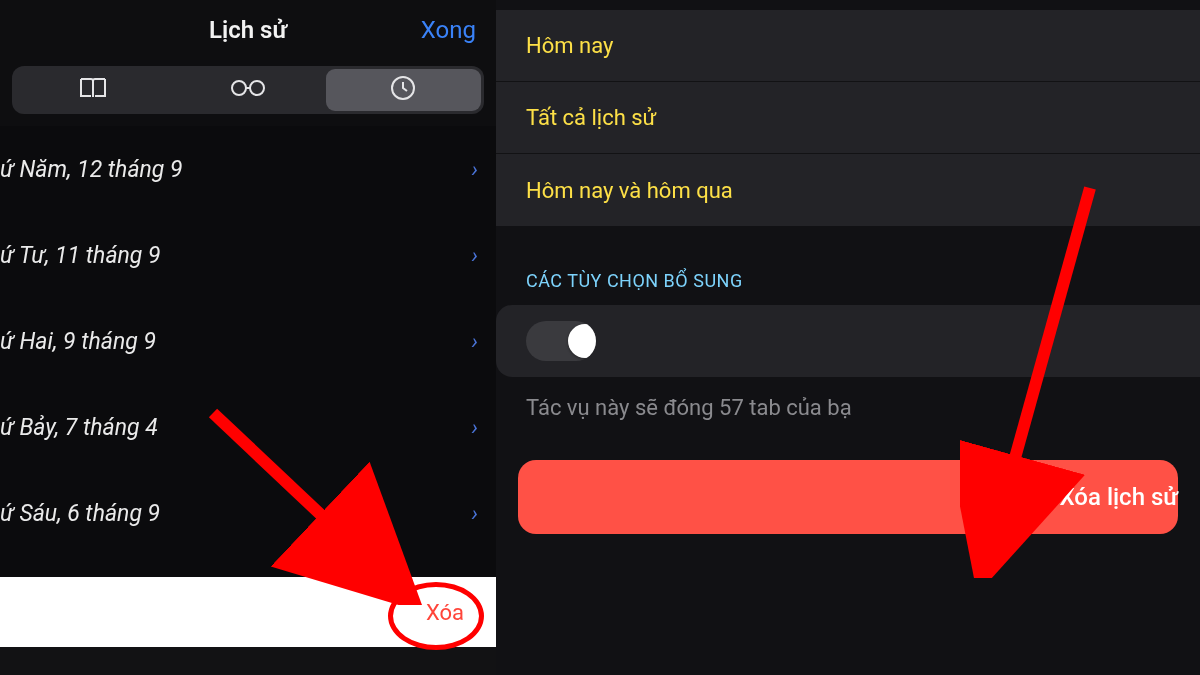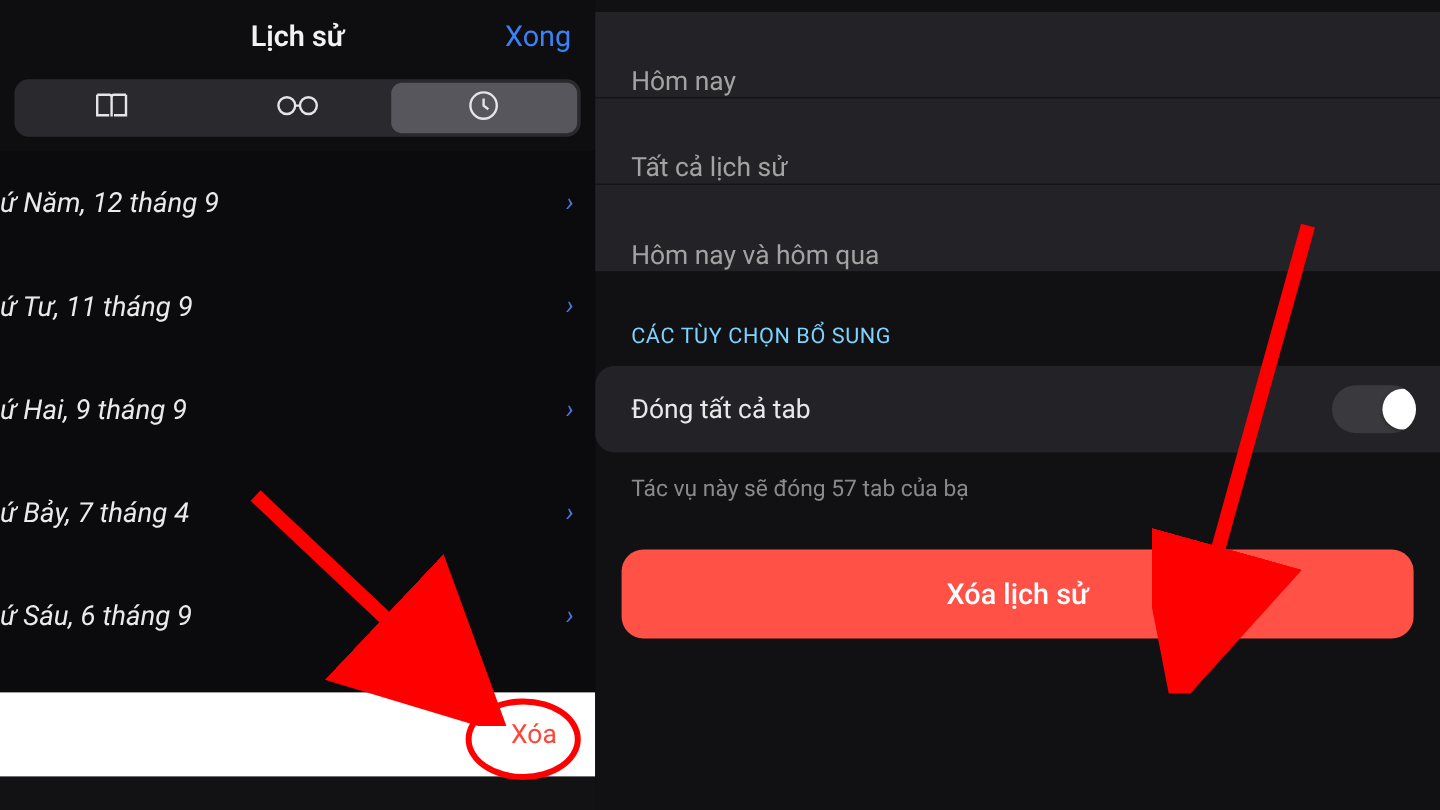--- a/index.html
+++ b/index.html
@@ -111,23 +111,23 @@
   }
   
   .opt-group {
     background: #232327;
     border-radius: 0;
     margin: 0 0 0 0;
   }
   .opt-item {
     height: 72px;
     display: flex;
-    align-items: flex-end;
+    align-items: center;
     padding-left: 30px;
-    color: #a3a3a3;
+    color: #fde047;
     font-size: 22px;
     border-bottom: 1px solid #121214;
   }
   .opt-item:last-child { border-bottom: none; border-bottom-left-radius: 16px; }
   .section-label {
     color: #7dd3fc;
     font-size: 18px;
     letter-spacing: 0.5px;
     padding: 44px 0 14px 30px;
   }
@@ -154,32 +154,32 @@
     height: 34px;
     background: #fff;
     border-radius: 50%;
     position: absolute;
     top: 3px;
     right: -6px;
     box-shadow: 0 1px 3px rgba(0,0,0,.4);
   }
   .hint {
     color: #8a8a8e;
-    font-size: 19px;
+    font-size: 22px;
     padding: 18px 0 0 30px;
   }
   .destructive {
     margin: 40px 22px 0 22px;
     background: #ff5146;
     color: #fff;
     height: 74px;
     border-radius: 18px;
     display: flex;
     align-items: center;
-    justify-content: center;
+    justify-content: flex-end;
     font-size: 24px;
     font-weight: 500;
   }
   
   .circle-ann {
     position: absolute;
     width: 96px;
     height: 68px;
     border: 5px solid #ff0000;
     border-radius: 50%;
@@ -268,21 +268,20 @@
       <span>Tất cả lịch sử</span>
     </div>
     <div class="opt-item">
       <span>Hôm nay và hôm qua</span>
     </div>
   </div>
 
   <div class="section-label">CÁC TÙY CHỌN BỔ SUNG</div>
 
   <div class="toggle-row">
-    <span>Đóng tất cả tab</span>
     <div class="switch">
       <div class="knob"></div>
     </div>
   </div>
 
   <div class="hint">Tác vụ này sẽ đóng 57 tab của bạ</div>
 
   <div class="destructive">
     <span>Xóa lịch sử</span>
   </div>

